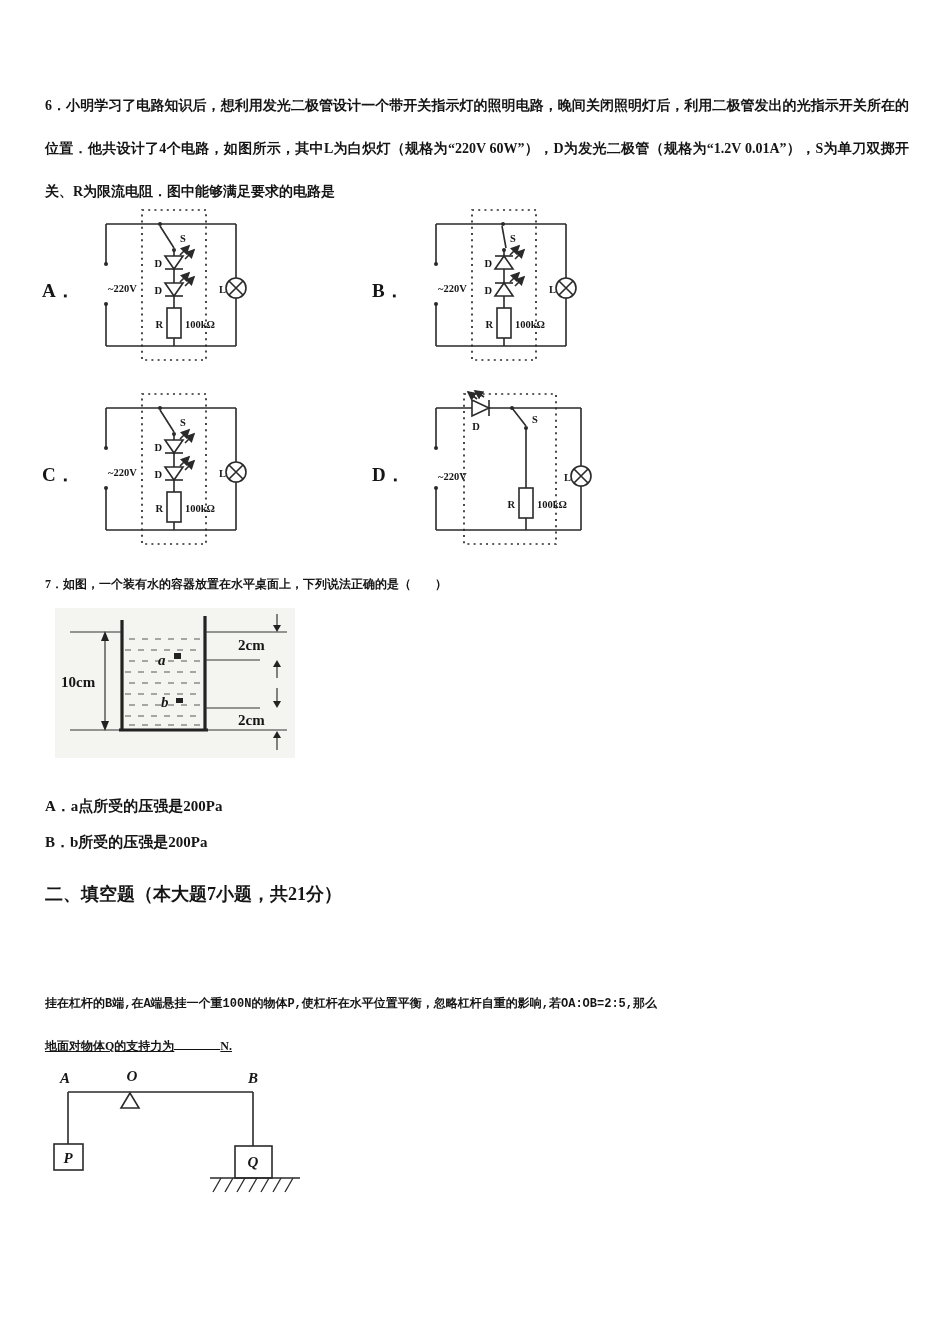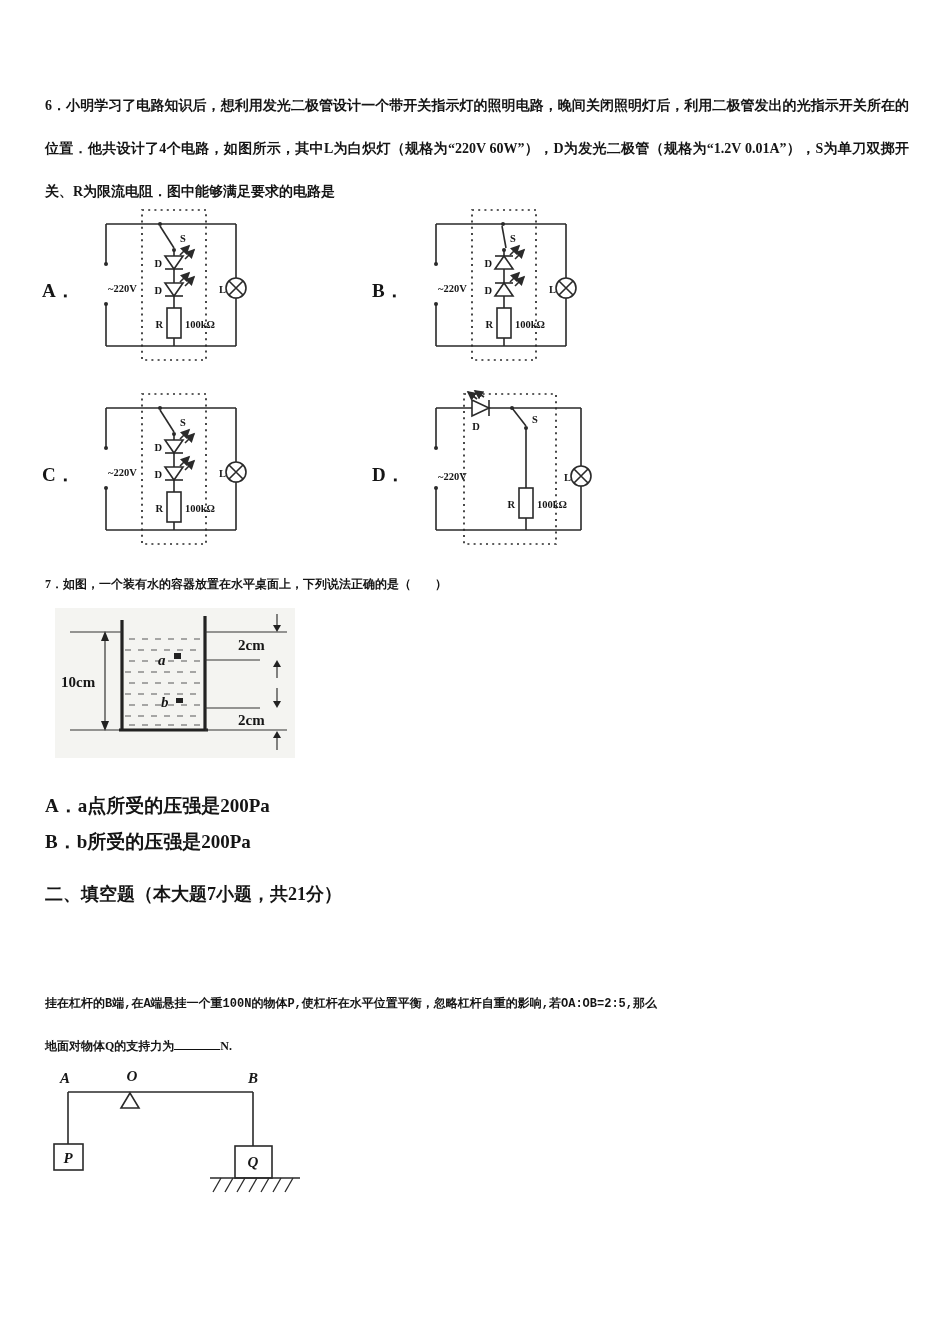--- a/index.html
+++ b/index.html
@@ -19,21 +19,21 @@
   .w   { fill:none; stroke:#2a2a2a; stroke-width:1.6; }
   .thick { fill:none; stroke:#222; stroke-width:3.2; }
   .thin  { fill:none; stroke:#333; stroke-width:1.2; }
   .dash { fill:none; stroke:#2a2a2a; stroke-width:1.7; stroke-dasharray:2 4.2; }
   .dot { fill:#2a2a2a; }
   .fillb { fill:#222; }
   svg text { font-family:"Liberation Serif","DejaVu Serif",serif; font-weight:bold; fill:#161616; }
   .ct { font-size:10.5px; }
   .wt { font-size:15px; }
   .it { font-style:italic; }
-  .options { position:absolute; left:45px; top:788px; width:864px; font-size:19px; }
+  .options { position:absolute; left:45px; top:788px; width:864px; font-size:15px; }
   .options .opt { height:36px; line-height:36px; }
   .sec { position:absolute; left:45px; top:882px; font-size:18px; }
   .blank { display:inline-block; border-bottom:1.6px solid #111; height:1em; vertical-align:baseline; }
   .b1 { width:54px; } .b2 { width:46px; }
   .figwrap { position:absolute; }
 </style>
 </head>
 <body>
 
 <div class="page">
@@ -223,21 +223,21 @@
   </div>
 
   <div class="options">
     <div class="opt"><span>A．</span><span>a点所受的压强是200Pa</span></div>
     <div class="opt"><span>B．</span><span>b所受的压强是200Pa</span></div>
   </div>
 
   <div class="sec">二、填空题（本大题7小题，共21分）</div>
 
   <div class="qline" style="top:995px;font-family:Liberation Mono, monospace;">挂在杠杆的B端,在A端悬挂一个重100N的物体P,使杠杆在水平位置平衡，忽略杠杆自重的影响,若OA:OB=2:5,那么</div>
-  <div class="qline" style="top:1037px;">
+  <div class="qline" style="top:1037px;text-decoration:underline;">
     <span>地面对物体Q的支持力为</span><span class="blank b2"></span><span>N.</span>
   </div>
 
   <div class="figwrap" style="left:45px; top:1066px;">
     <svg width="300" height="130" viewBox="0 0 300 130">
       <line class="w" x1="23" y1="26" x2="208" y2="26"></line>
       <polygon class="w" points="85,27 76,42 94,42"></polygon>
       <line class="w" x1="23" y1="26" x2="23" y2="78"></line>
       <rect class="w" x="9" y="78" width="29" height="26" stroke-width="1.4"></rect>
       <line class="w" x1="208" y1="26" x2="208" y2="80"></line>

